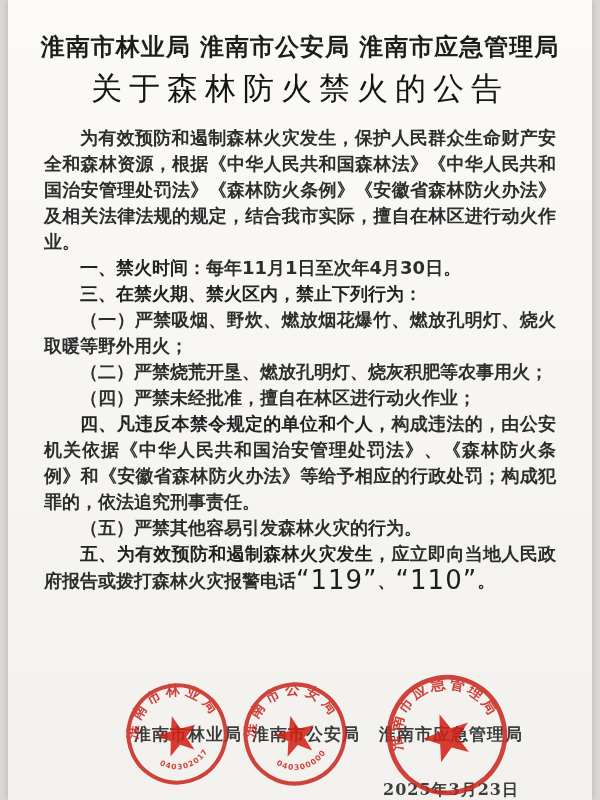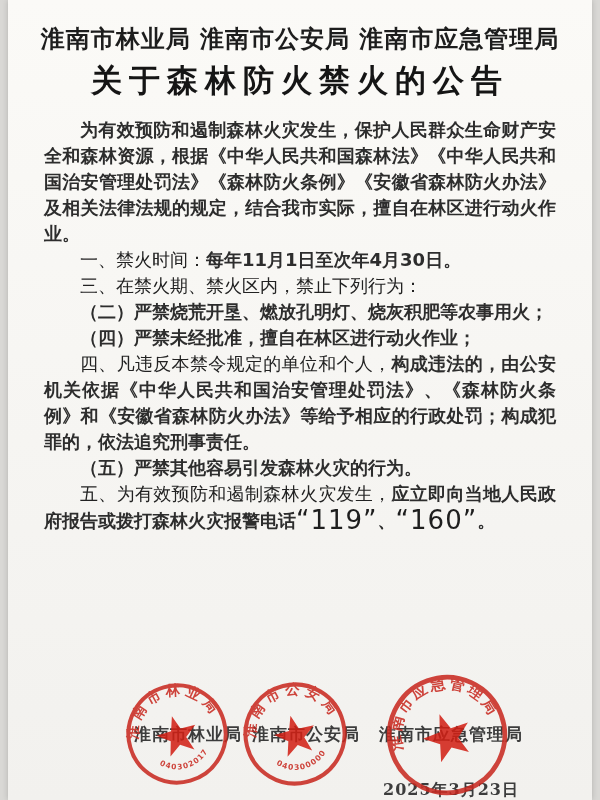--- a/index.html
+++ b/index.html
@@ -10,48 +10,48 @@
     overflow: hidden;
     position: relative;
   }
   .page {
     position: absolute;
     left: 8px; right: 8px; top: 0; bottom: 0;
     background: linear-gradient(180deg, #fbfaf7 0%, #f6f5f2 55%, #f2f1ee 100%);
     box-shadow: 0 0 6px rgba(0,0,0,0.18);
     overflow: hidden;
   }
-  .header { text-align: center; padding-top: 24px; }
+  .header { text-align: center; padding-top: 32px; }
   .agencies {
     font-family: "DejaVu Serif", serif;
     font-weight: 900;
     font-size: 24px;
     letter-spacing: 1px;
     color: #1d1d1d;
     line-height: 1.25;
   }
   .doc-title {
     font-family: "DejaVu Serif", serif;
-    font-weight: 700;
+    font-weight: 400;
     font-size: 31px;
     letter-spacing: 7px;
     color: #151515;
     margin-top: 8px;
     line-height: 1.2;
   }
   .body-text {
     margin: 18px 36px 0 36px;
     color: #2d2d2d;
     font-size: 18px;
     line-height: 26px;
     font-weight: 600;
     text-align: justify;
   }
   .body-text p { margin: 0; text-indent: 2em; }
-  .sec-head { font-weight: 400; color: #222; }
+  .sec-head { font-weight: 700; color: #222; }
   .phone {
     font-size: 26px;
     font-weight: 400;
     letter-spacing: 1px;
     color: #1e1e1e;
     line-height: 26px;
     vertical-align: -2px;
   }
   
   .sig {
@@ -109,27 +109,28 @@
   </div>
 
   <div class="body-text">
     <p><span>为有效预防和遏制森林火灾发生，保护人民群众生命财产安全和森林资源，根据《中华人民共和国森林法》《中华人民共和国治安管理处罚法》《森林防火条例》《安徽省森林防火办法》及相关法律法规的规定，结合我市实际，擅自在林区进行动火作业。</span></p>
 
     <p><span class="sec-head">一、禁火时间：</span><span>每年11月1日至次年4月30日。</span></p>
 
 
     <p><span class="sec-head">三、在禁火期、禁火区内，禁止下列行为：</span></p>
 
+    <p><span>（一）严禁吸烟、野炊、燃放烟花爆竹、燃放孔明灯、烧火取暖等野外用火；</span></p>
     <p><span>（二）严禁烧荒开垦、燃放孔明灯、烧灰积肥等农事用火；</span></p>
     <p><span>（四）严禁未经批准，擅自在林区进行动火作业；</span></p>
     <p><span class="sec-head">四、凡违反本禁令规定的单位和个人，</span><span>构成违法的，由公安机关依据《中华人民共和国治安管理处罚法》、《森林防火条例》和《安徽省森林防火办法》等给予相应的行政处罚；构成犯罪的，依法追究刑事责任。</span></p>
 
     <p><span>（五）严禁其他容易引发森林火灾的行为。</span></p>
 
-    <p><span class="sec-head">五、为有效预防和遏制森林火灾发生，</span><span>应立即向当地人民政府报告或拨打森林火灾报警电话</span><span class="phone">“119”</span><span>、</span><span class="phone">“160”</span><span>。</span></p>
+    <p><span class="sec-head">五、为有效预防和遏制森林火灾发生，</span><span>应立即向当地人民政府报告或拨打森林火灾报警电话</span><span class="phone">“119”</span><span>、</span><span class="phone">“110”</span><span>。</span></p>
   </div>
 
   <div class="sig" id="sig-1">淮南市林业局</div>
   <div class="sig" id="sig-2">淮南市公安局</div>
   <div class="sig" id="sig-3">淮南市应急管理局</div>
   <div class="sig-date" id="sig-3-date">2025年3月23日</div>
 
   <div class="seal" id="seal-1">
     <svg width="106" height="106" viewBox="0 0 120 120">
       <g transform="rotate(-16 60 60)">

